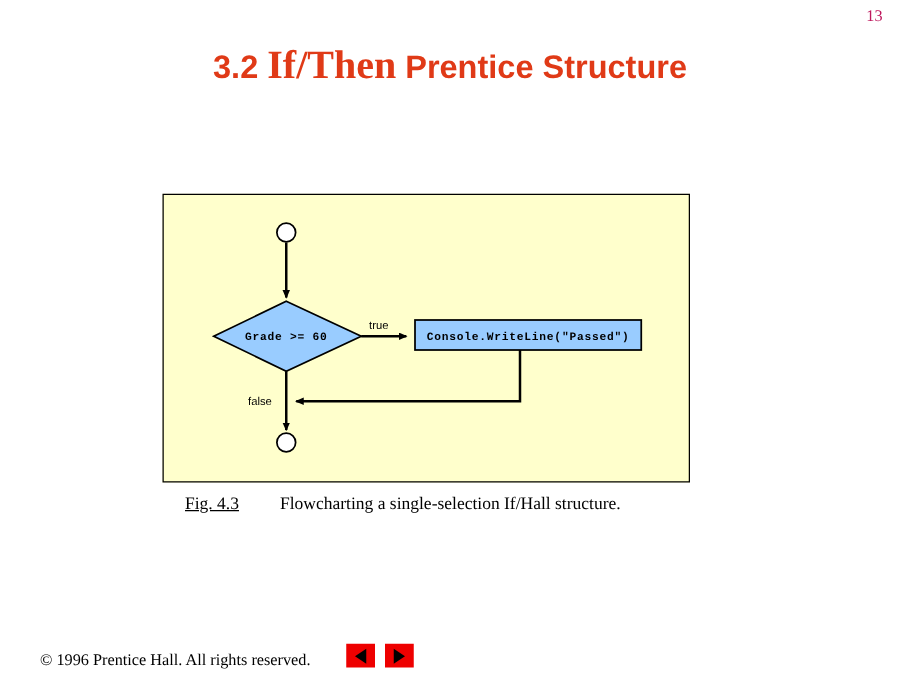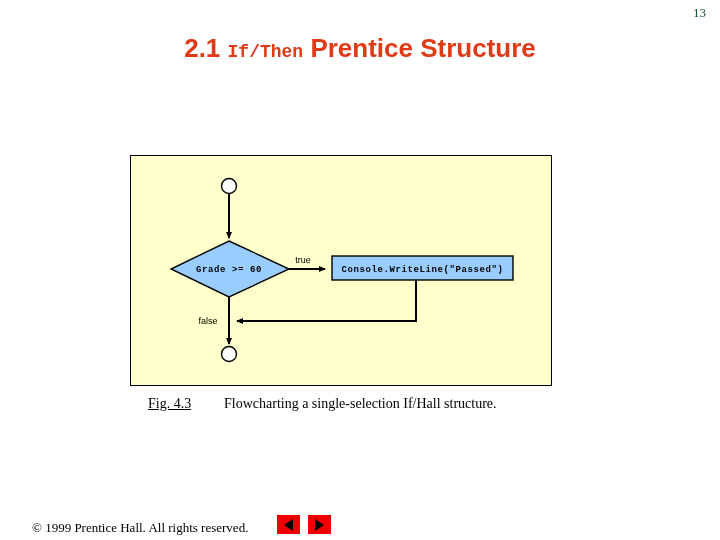--- a/index.html
+++ b/index.html
@@ -15,41 +15,41 @@
     font-family: "Liberation Serif", serif;
   }
 
   
   .page-number {
     position: absolute;
     top: 5px;
     right: 14px;
     font-family: "Liberation Serif", serif;
     font-size: 13px;
-    color: #14532d;
+    color: #be185d;
   }
 
   
   .slide-title {
     position: absolute;
     top: 33px;
     left: 0;
     width: 720px;
     text-align: center;
     color: #E03A17;
     font-family: "Liberation Sans", sans-serif;
     font-size: 26px;
     font-weight: bold;
     letter-spacing: 0px;
     white-space: nowrap;
   }
   .slide-title .mono {
-    font-family: Liberation Mono, monospace;
+    font-family: Liberation Serif, serif;
     font-weight: bold;
-    font-size: 18px;
+    font-size: 32px;
   }
 
   
   .figure-panel {
     position: absolute;
     left: 130px;
     top: 155px;
     width: 422px;
     height: 231px;
     background: #FFFFCC;
@@ -131,21 +131,21 @@
     font-size: 9px;
     fill: #000000;
   }
 </style>
 </head>
 <body>
 
 <div class="page-number">13</div>
 
 <div class="slide-title">
-  <span>2.1 </span><span class="mono">If/Then</span><span> Prentice Structure</span>
+  <span>3.2 </span><span class="mono">If/Then</span><span> Prentice Structure</span>
 </div>
 
 <div class="figure-panel">
   <svg class="figure-svg" width="420" height="229" viewBox="0 0 420 229">
     <defs>
       <marker id="arrowhead" markerWidth="7" markerHeight="7" refX="6" refY="3" orient="auto" markerUnits="userSpaceOnUse">
         <path d="M0,0 L7,3 L0,6 z" fill="#000000"></path>
       </marker>
     </defs>
 
@@ -170,21 +170,21 @@
     <line x1="98" y1="141" x2="98" y2="188" stroke="#000000" stroke-width="2" marker-end="url(#arrowhead)"></line>
 
     <circle cx="98" cy="198" r="7.5" fill="#FFFFFF" stroke="#000000" stroke-width="1.4"></circle>
   </svg>
 </div>
 
 <div class="figure-caption">
   <span class="fig-num">Fig. 4.3</span><span>Flowcharting a single-selection If/Hall structure.</span>
 </div>
 
-<div class="footer-copyright">© 1999 Prentice Hall.  All rights reserved.</div>
+<div class="footer-copyright">© 1996 Prentice Hall.  All rights reserved.</div>
 
 <div class="nav-buttons">
   <div class="nav-btn">
     <span class="tri-left"></span>
   </div>
   <div class="nav-btn">
     <span class="tri-right"></span>
   </div>
 </div>
 

